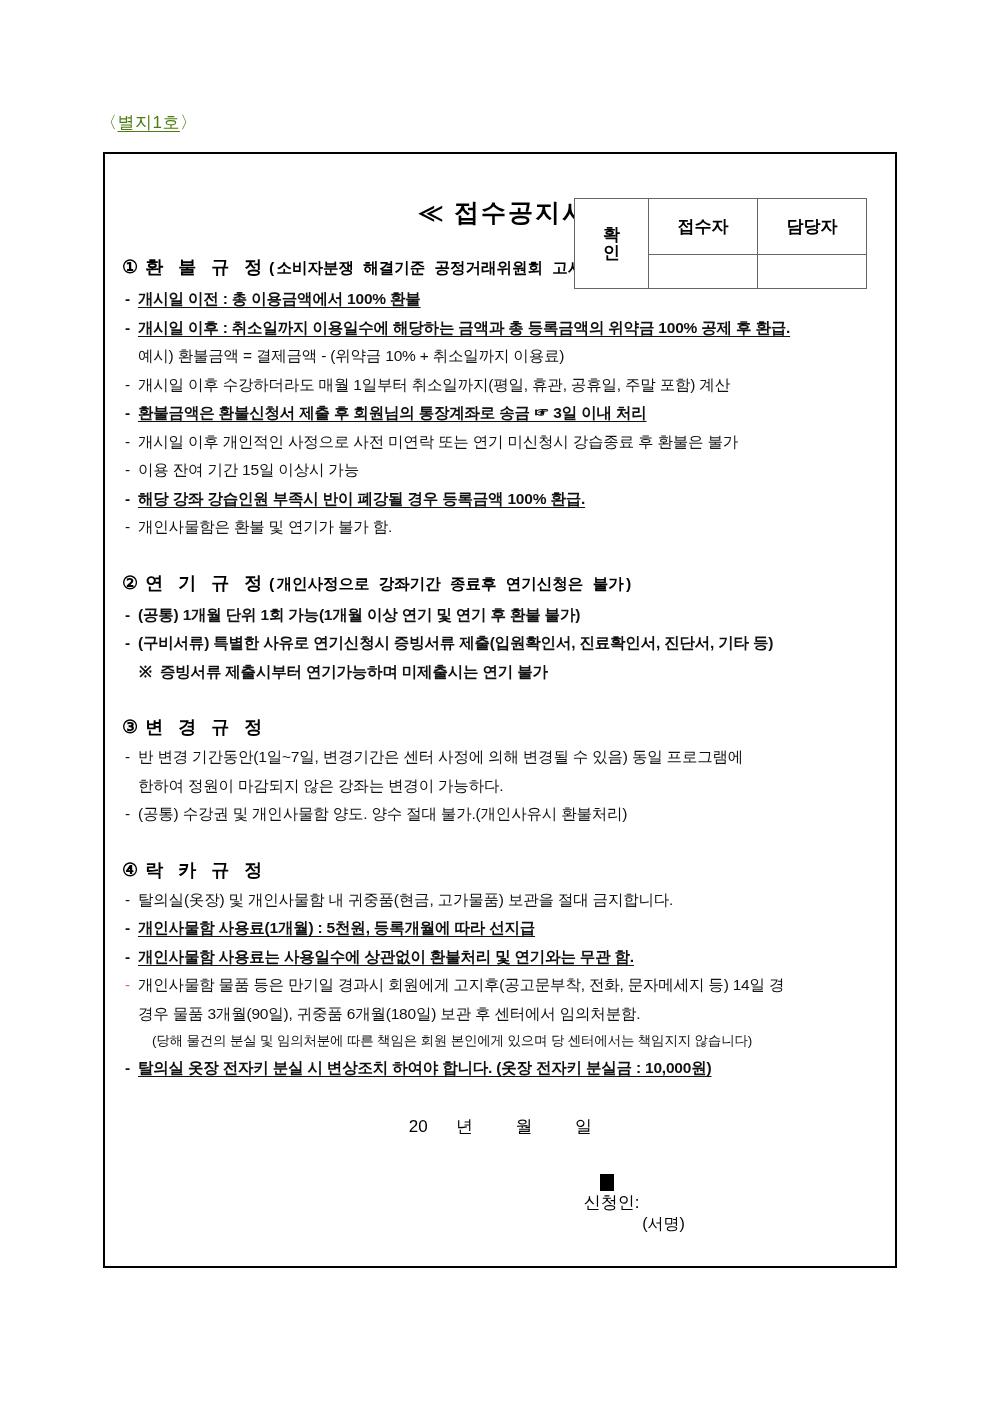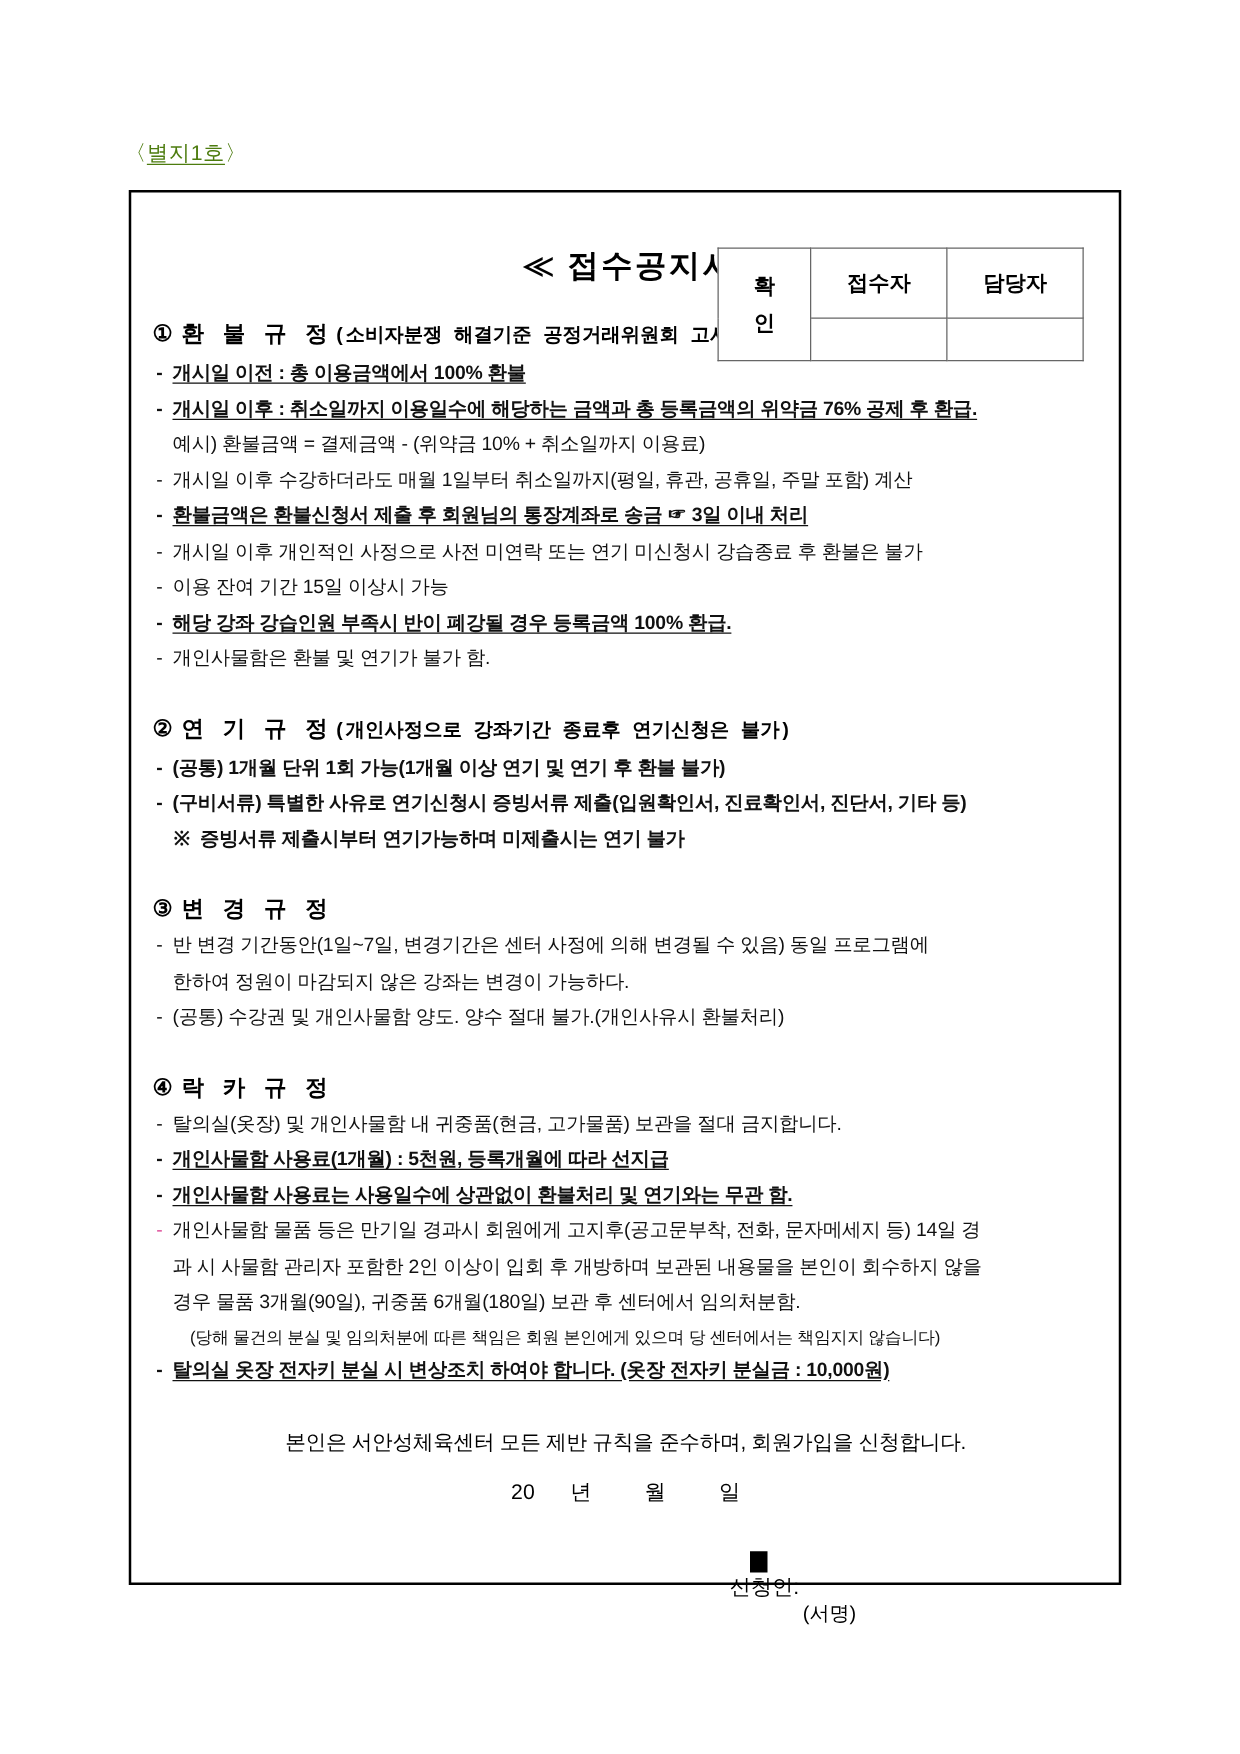--- a/index.html
+++ b/index.html
@@ -39,21 +39,21 @@
     position: absolute; top: 44px; right: 28px;
     border-collapse: collapse; table-layout: fixed;
     background: #fff;
   }
   .confirm-table td, .confirm-table th {
     border: 1px solid #666666;
     font-size: 17px; font-weight: bold; text-align: center;
     vertical-align: middle; padding: 16px;
   }
   .confirm-table .rowlabel {
-    width: 48px; line-height: 30px;
+    width: 48px; line-height: 18px;
     word-break: break-all; font-size: 17px;
     padding: 0 28px;
   }
   .confirm-table .col-h { width: 109px; height: 33px; }
   .confirm-table .cell-empty { height: 34px; }
 
   
   .sections { margin-top: 24px; }
   .section { margin-top: 27px; }
   .section:first-child { margin-top: 0; }
@@ -119,21 +119,21 @@
       <span class="sec-title">환 불 규 정</span>
       <span class="sec-note">(소비자분쟁 해결기준 공정거래위원회 고시)</span>
     </div>
     <div class="sec-items">
             <div class="item">
               <span class="marker" style="font-weight: bold;">-</span>
               <span class="txt b u">개시일 이전 : 총 이용금액에서 100% 환불</span>
             </div>
             <div class="item">
               <span class="marker" style="font-weight: bold;">-</span>
-              <span class="txt b u">개시일 이후 : 취소일까지 이용일수에 해당하는 금액과 총 등록금액의 위약금 76% 공제 후 환급.</span>
+              <span class="txt b u">개시일 이후 : 취소일까지 이용일수에 해당하는 금액과 총 등록금액의 위약금 100% 공제 후 환급.</span>
             </div>
             <div class="item">
               <span class="marker"></span>
               <span class="txt">예시) 환불금액 = 결제금액 - (위약금 10% + 취소일까지 이용료)</span>
             </div>
             <div class="item">
               <span class="marker">-</span>
               <span class="txt">개시일 이후 수강하더라도 매월 1일부터 취소일까지(평일, 휴관, 공휴일, 주말 포함) 계산</span>
             </div>
             <div class="item">
@@ -221,40 +221,35 @@
             <div class="item">
               <span class="marker" style="font-weight: bold;">-</span>
               <span class="txt b u">개인사물함 사용료는 사용일수에 상관없이 환불처리 및 연기와는 무관 함.</span>
             </div>
             <div class="item">
               <span class="marker" style="color: rgb(224, 85, 158);">-</span>
               <span class="txt">개인사물함 물품 등은 만기일 경과시 회원에게 고지후(공고문부착, 전화, 문자메세지 등) 14일 경</span>
             </div>
             <div class="item">
               <span class="marker"></span>
-              <span class="txt">과 시 사물함 관리자 포함한 2인 이상이 입회 후 개방하며 보관된 내용물을 본인이 회수하지 않을</span>
-            </div>
-            <div class="item">
-              <span class="marker"></span>
               <span class="txt">경우 물품 3개월(90일), 귀중품 6개월(180일) 보관 후 센터에서 임의처분함.</span>
             </div>
             <div class="item small" style="padding-left: 14px;">
               <span class="marker"></span>
               <span class="txt">(당해 물건의 분실 및 임의처분에 따른 책임은 회원 본인에게 있으며 당 센터에서는 책임지지 않습니다)</span>
             </div>
             <div class="item">
               <span class="marker" style="font-weight: bold;">-</span>
               <span class="txt b u">탈의실 옷장 전자키 분실 시 변상조치 하여야 합니다. (옷장 전자키 분실금 : 10,000원)</span>
             </div>
           </div>
   </div>
 </div>
 
     <div class="footer">
-      <div class="pledge">본인은 서안성체육센터 모든 제반 규칙을 준수하며, 회원가입을 신청합니다.</div>
       <div class="date-line">20      년         월         일</div>
       <div class="applicant-row">
         <span class="square-bullet"></span>
         <span class="applicant-label">신청인:</span>
         <span class="signature-label">(서명)</span>
       </div>
     </div>
 
   </div>
 

